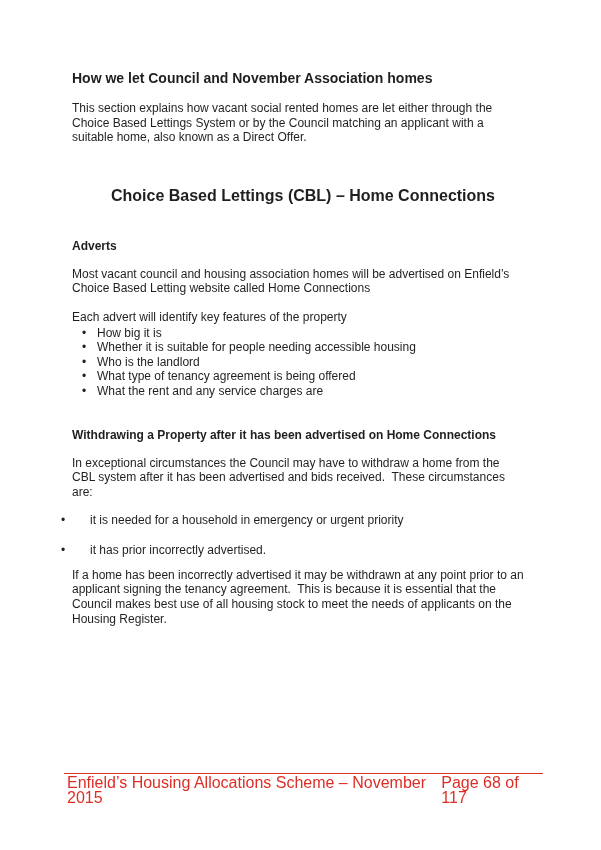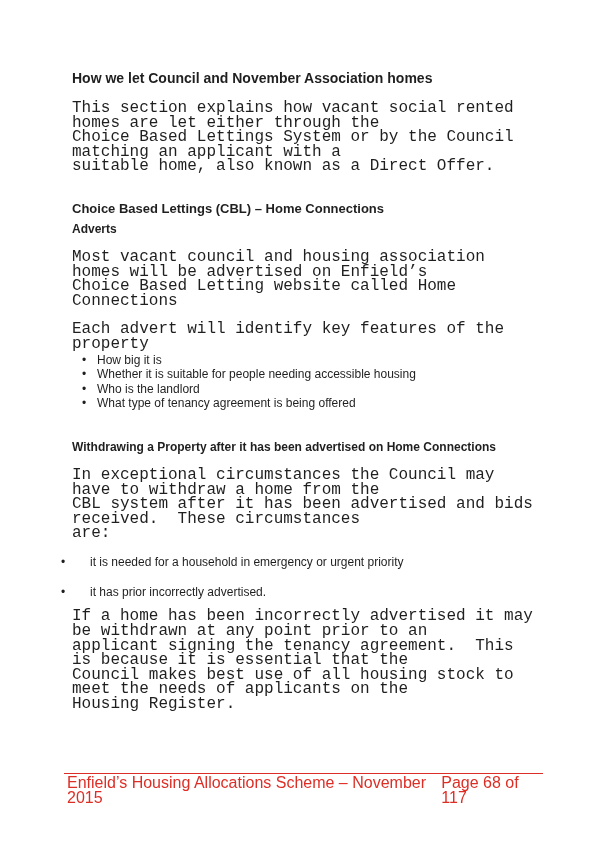--- a/index.html
+++ b/index.html
@@ -15,41 +15,41 @@
     position: absolute;
     inset: 0;
     padding: 70px 67px 0 72px;
   }
   .doc-title {
     font-size: 14px;
     line-height: 16px;
     font-weight: bold;
   }
   .para {
-    font-size: 16px;
+    font-size: 12px;
     line-height: 14.6px;
     white-space: pre-wrap;
-    font-family: Liberation Mono, monospace;
   }
   .section-heading {
-    font-size: 13px;
+    font-size: 16px;
     line-height: 15px;
     font-weight: bold;
-    margin-top: 27px;
+    margin-top: 43px;
+    text-align: center;
   }
   .sub-heading {
     font-size: 12px;
     line-height: 14px;
     font-weight: bold;
   }
   .mt10 { margin-top: 10px; }
   .mt12 { margin-top: 12px; }
   .mt14 { margin-top: 14px; }
   .mt15 { margin-top: 15px; }
-  .mt18 { margin-top: 6px; }
+  .mt18 { margin-top: 36px; }
   .mt29 { margin-top: 29px; }
   ul.features {
     list-style: none;
     margin-top: 1px;
   }
   ul.features li {
     position: relative;
     padding-left: 25px;
     font-size: 12px;
     line-height: 14.6px;
@@ -117,20 +117,21 @@
 
 
 
   <p class="para mt14">Each advert will identify key features of the property</p>
 
   <ul class="features">
     <li>How big it is</li>
     <li>Whether it is suitable for people needing accessible housing</li>
     <li>Who is the landlord</li>
     <li>What type of tenancy agreement is being offered</li>
+    <li>What the rent and any service charges are</li>
   </ul>
 
   <h3 class="sub-heading mt29">Withdrawing a Property after it has been advertised on Home Connections</h3>
 
   <p class="para mt14">In exceptional circumstances the Council may have to withdraw a home from the
 CBL system after it has been advertised and bids received.  These circumstances
 are:</p>
 
   <ul class="circumstances">
     <li>it is needed for a household in emergency or urgent priority</li>

